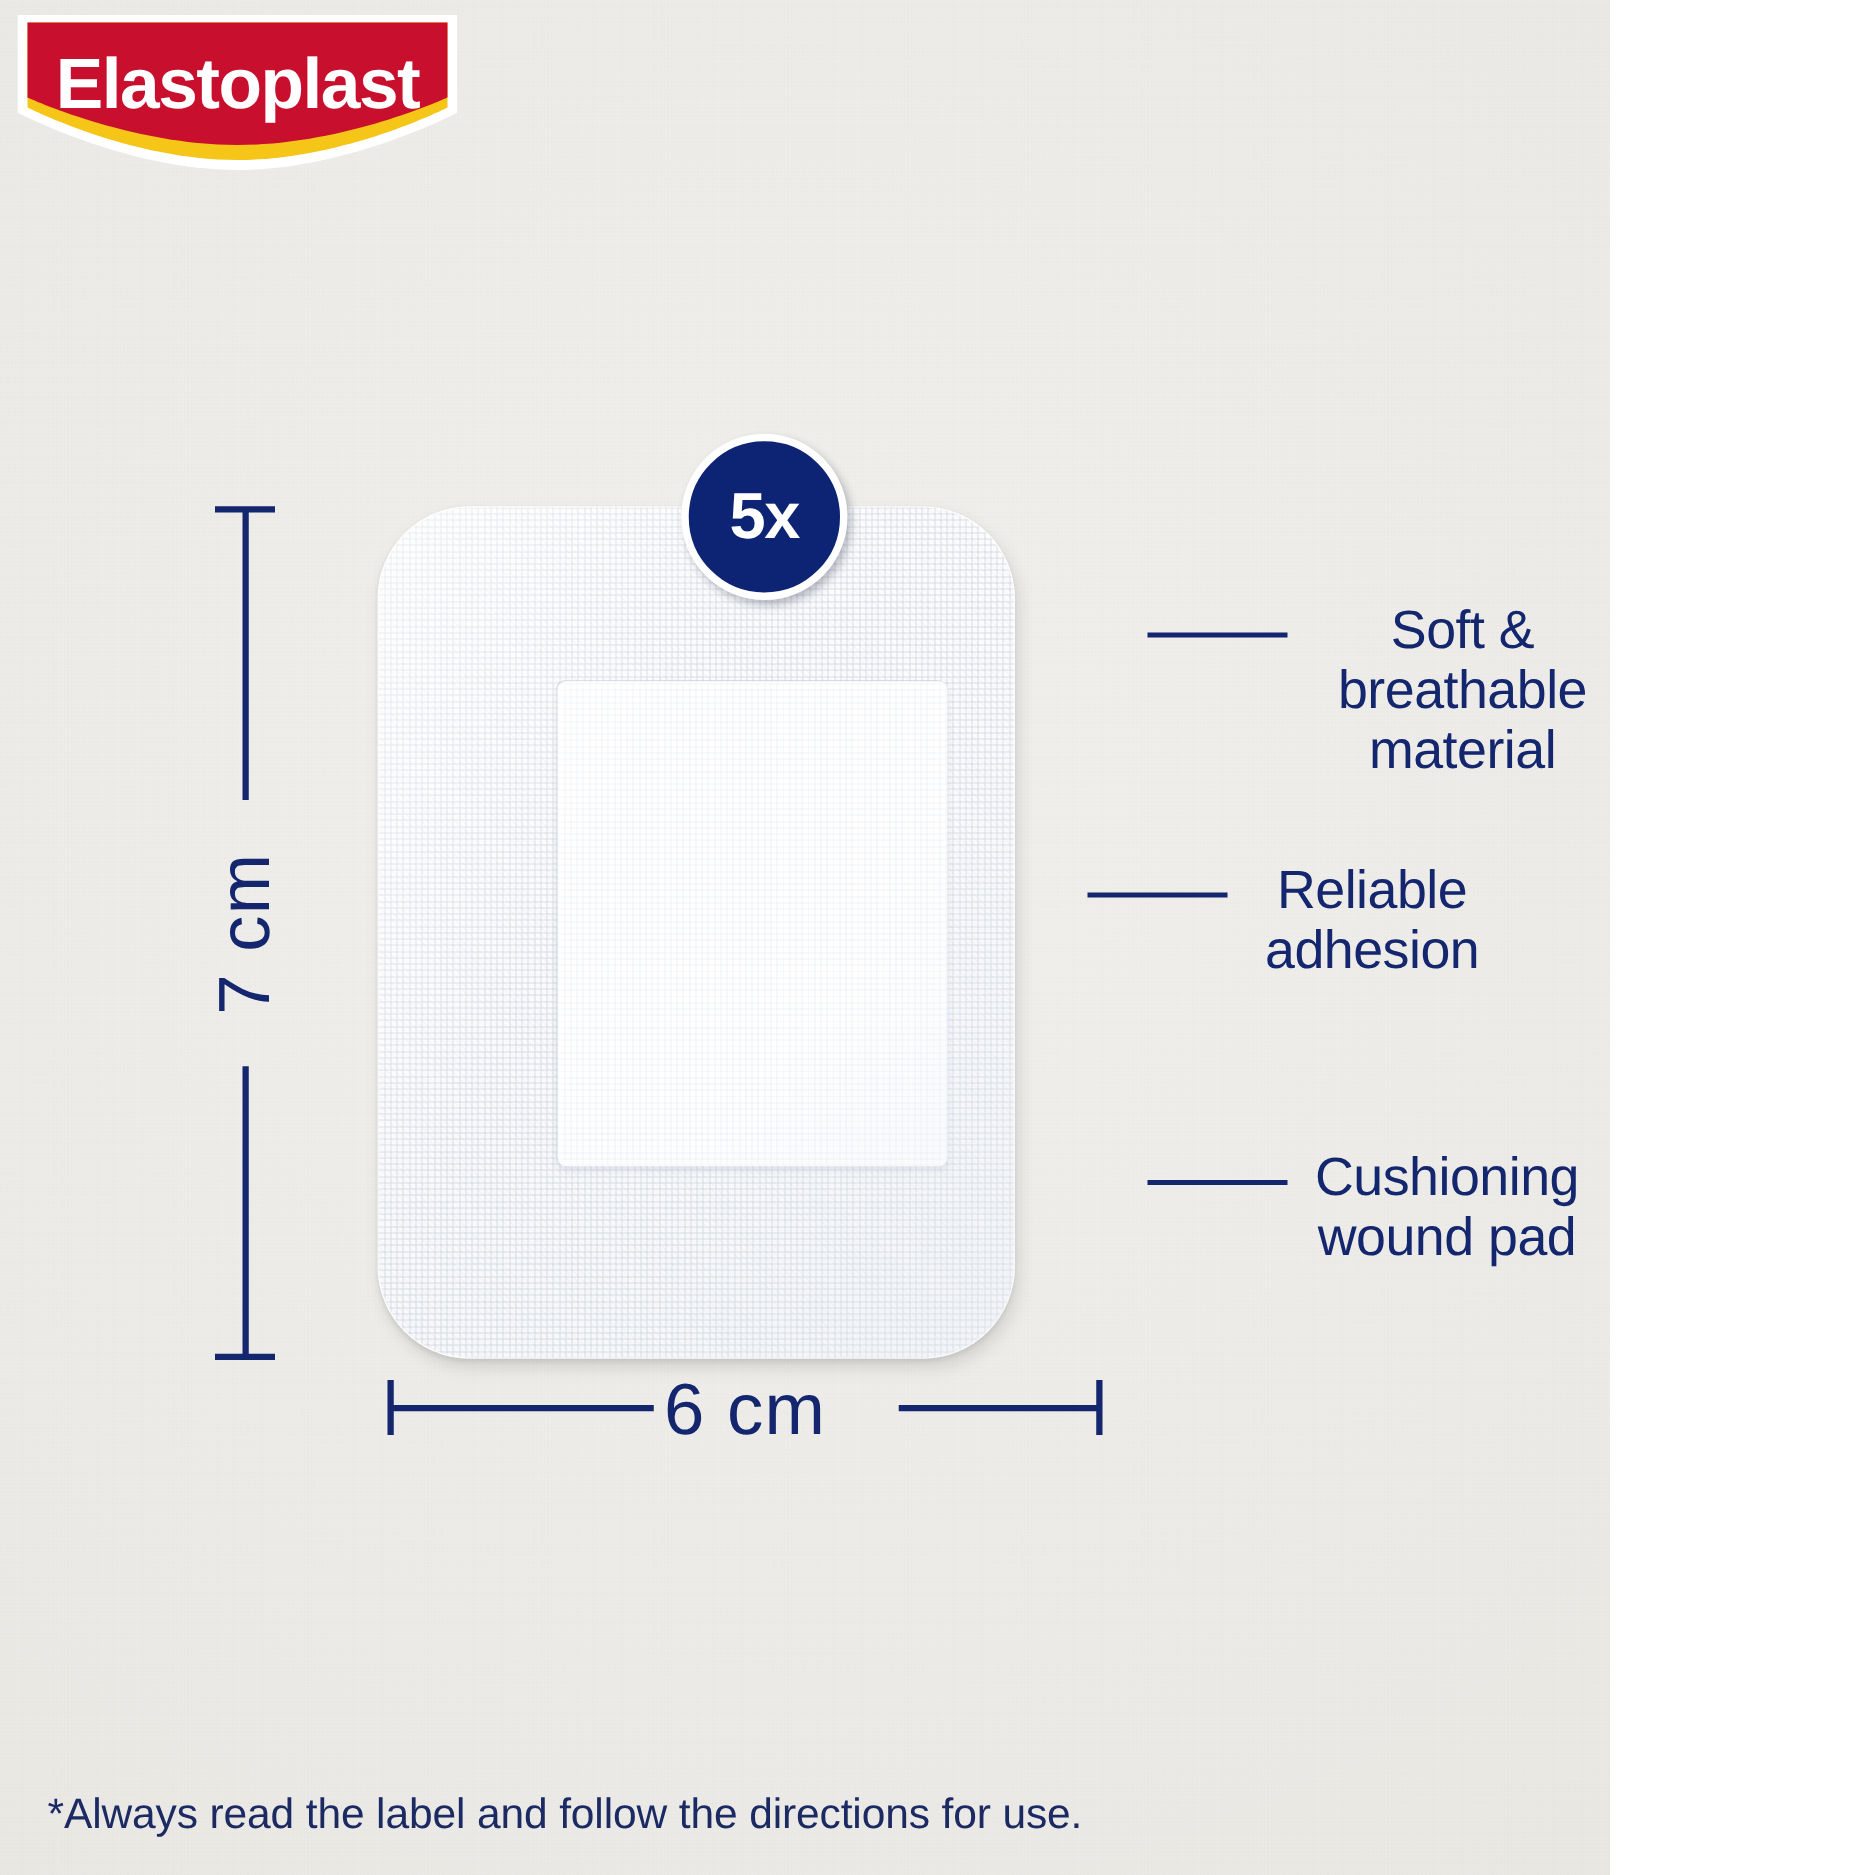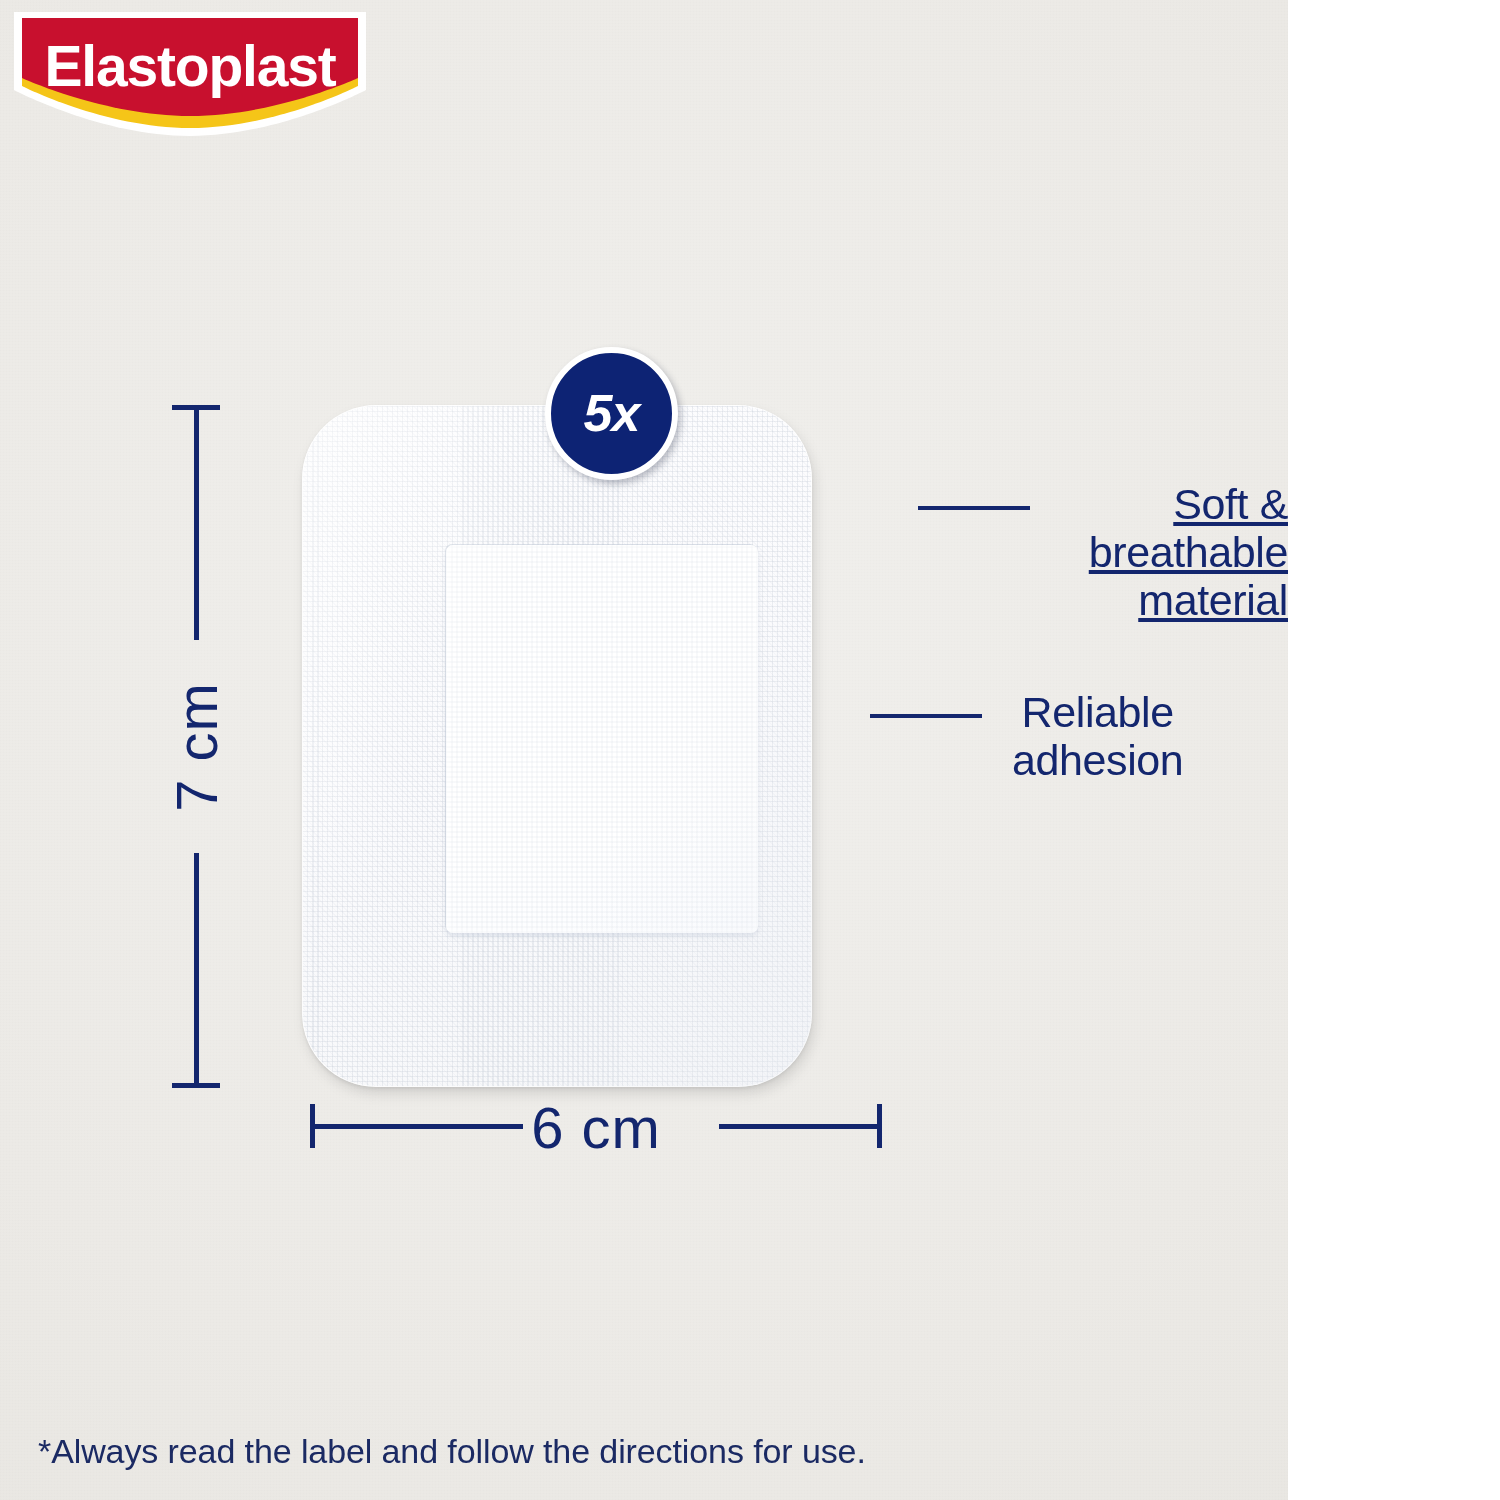--- a/index.html
+++ b/index.html
@@ -102,21 +102,20 @@
     width: 133px;
     height: 133px;
     border-radius: 50%;
     background: #0d2374;
     border: 6px solid #ffffff;
     box-sizing: border-box;
     display: flex;
     align-items: center;
     justify-content: center;
     box-shadow: 3px 4px 7px rgba(40,45,70,.30);
-    font-style: italic;
   }
   #badge-label {
     color: #ffffff;
     font-size: 52px;
     font-weight: bold;
     letter-spacing: -1px;
     line-height: 1;
     transform: translateY(-1px);
   }
 
@@ -135,21 +134,21 @@
   }
   .callout-text {
     color: #13266e;
     font-size: 43px;
     line-height: 1.12;
     letter-spacing: -.4px;
     margin-left: 22px;
     white-space: pre-line;
   }
   #callout-1 { left: 918px; top: 480px; }
-  #callout-1 .callout-text { text-align: right; text-decoration: underline; }
+  #callout-1 .callout-text { text-align: center; }
   #callout-2 { left: 870px; top: 688px; }
   #callout-2 .callout-text { text-align: center; margin-left: 30px; }
   #callout-3 { left: 918px; top: 918px; }
   #callout-3 .callout-text { text-align: center; margin-left: 22px; }
 
   
   #dim-height {
     position: absolute;
     left: 150px;
     top: 405px;
@@ -265,20 +264,25 @@
     <div class="callout-text">Soft &amp; breathable
 material</div>
   </div>
 
   <div class="callout" id="callout-2">
     <div class="callout-line"></div>
     <div class="callout-text">Reliable
 adhesion</div>
   </div>
 
+  <div class="callout" id="callout-3">
+    <div class="callout-line"></div>
+    <div class="callout-text">Cushioning
+wound pad</div>
+  </div>
 
   <div id="dim-height">
     <div class="cap cap-top"></div>
     <div class="seg seg-top"></div>
     <div id="dim-height-label">7 cm</div>
     <div class="seg seg-bottom"></div>
     <div class="cap cap-bottom"></div>
   </div>
 
   <div id="dim-width">

